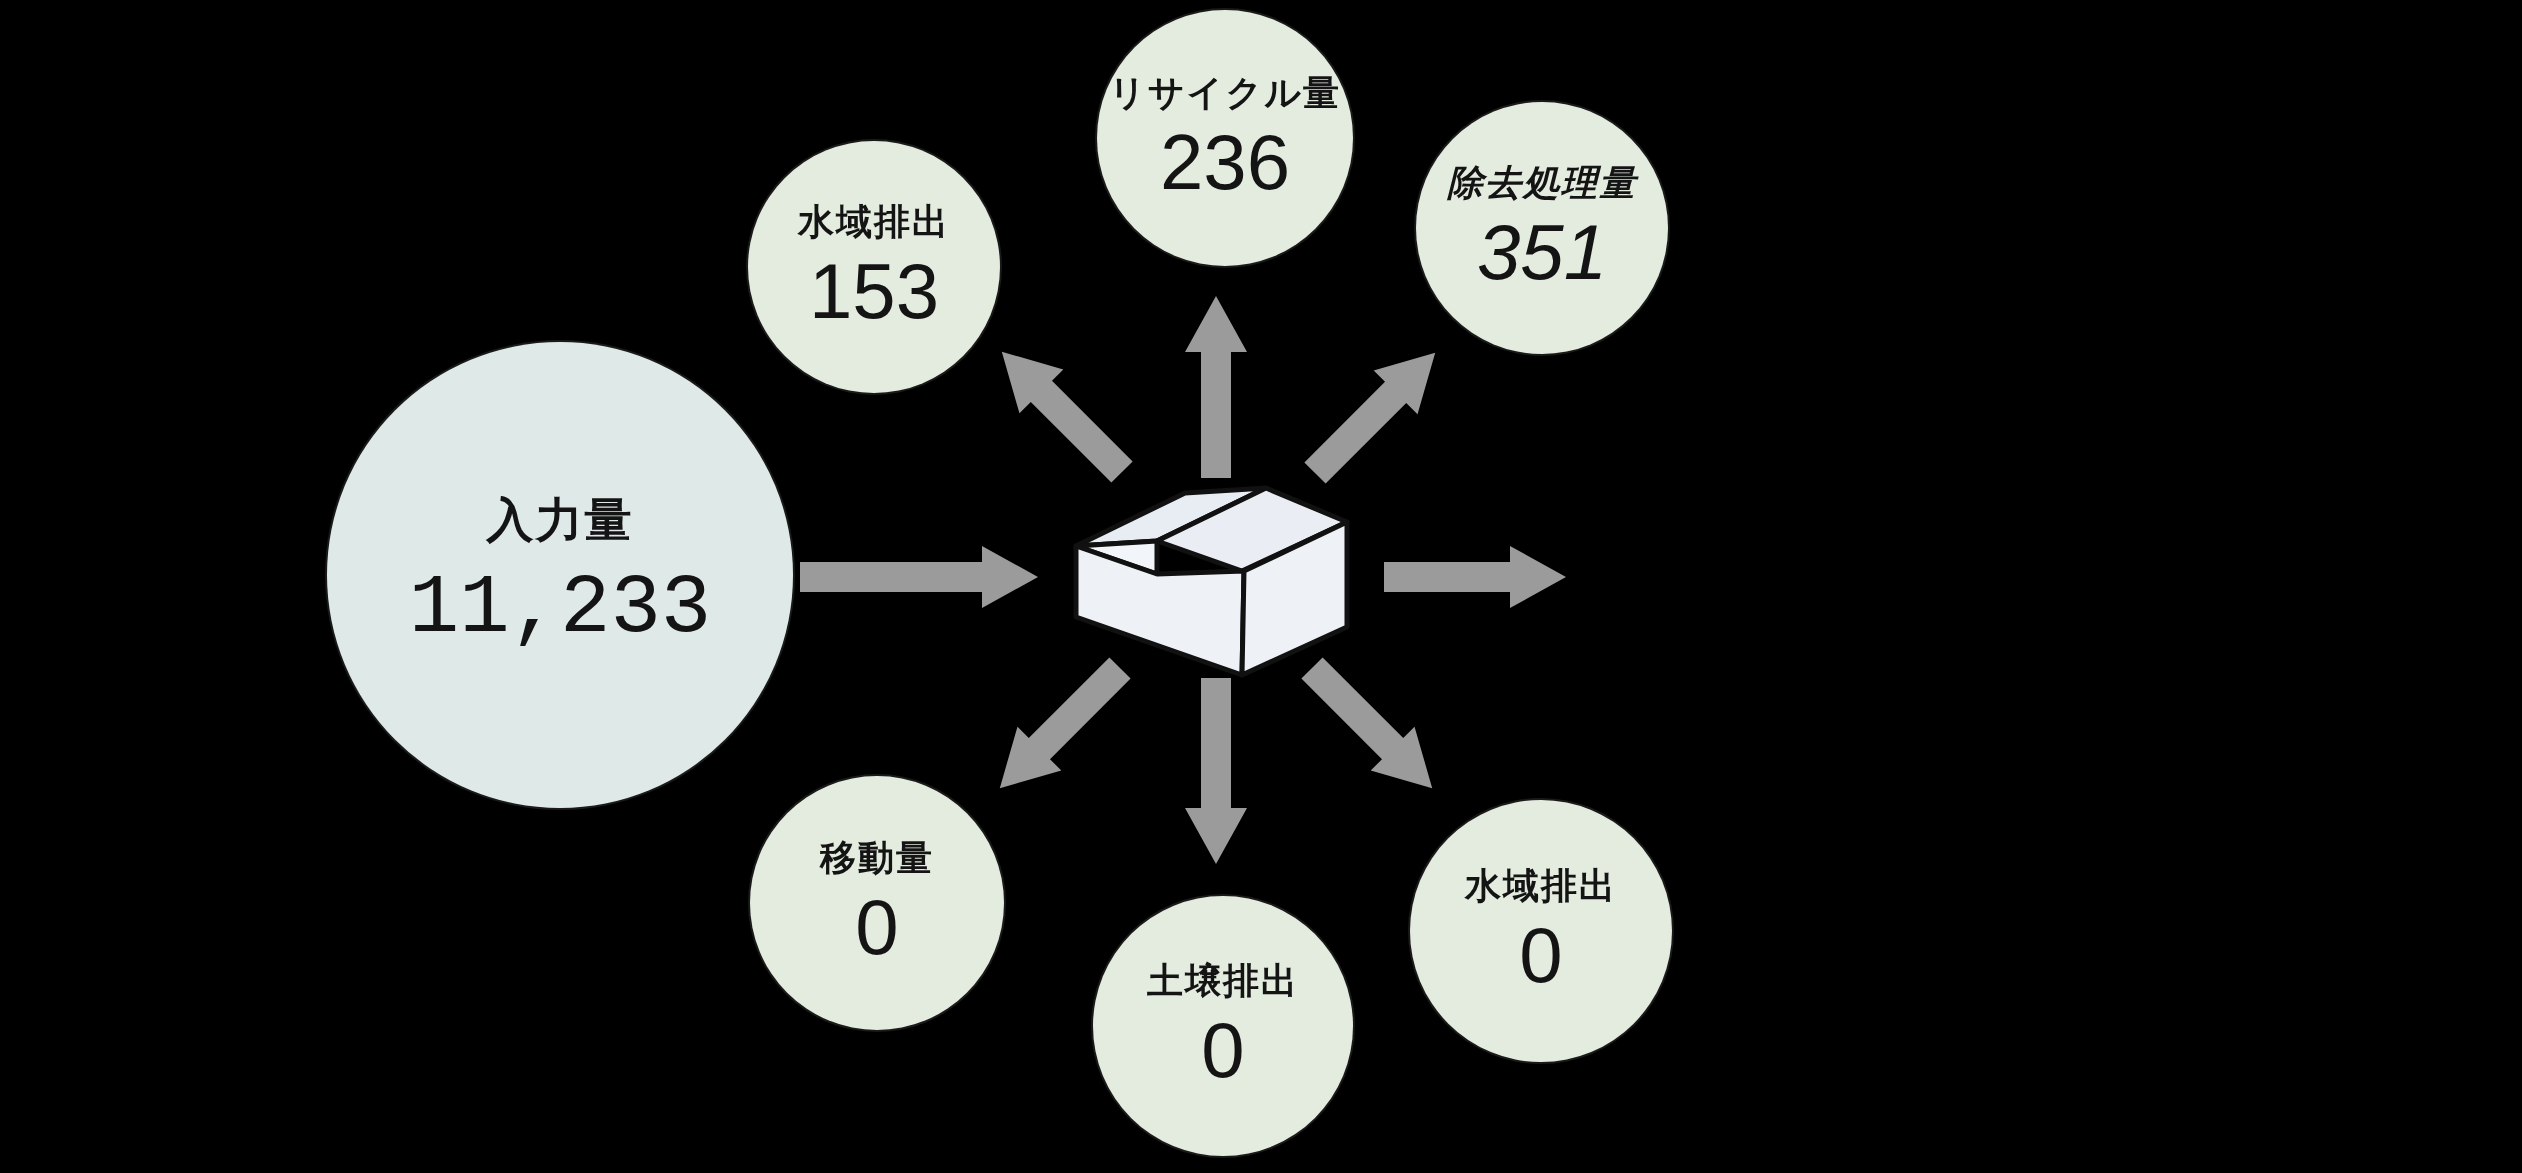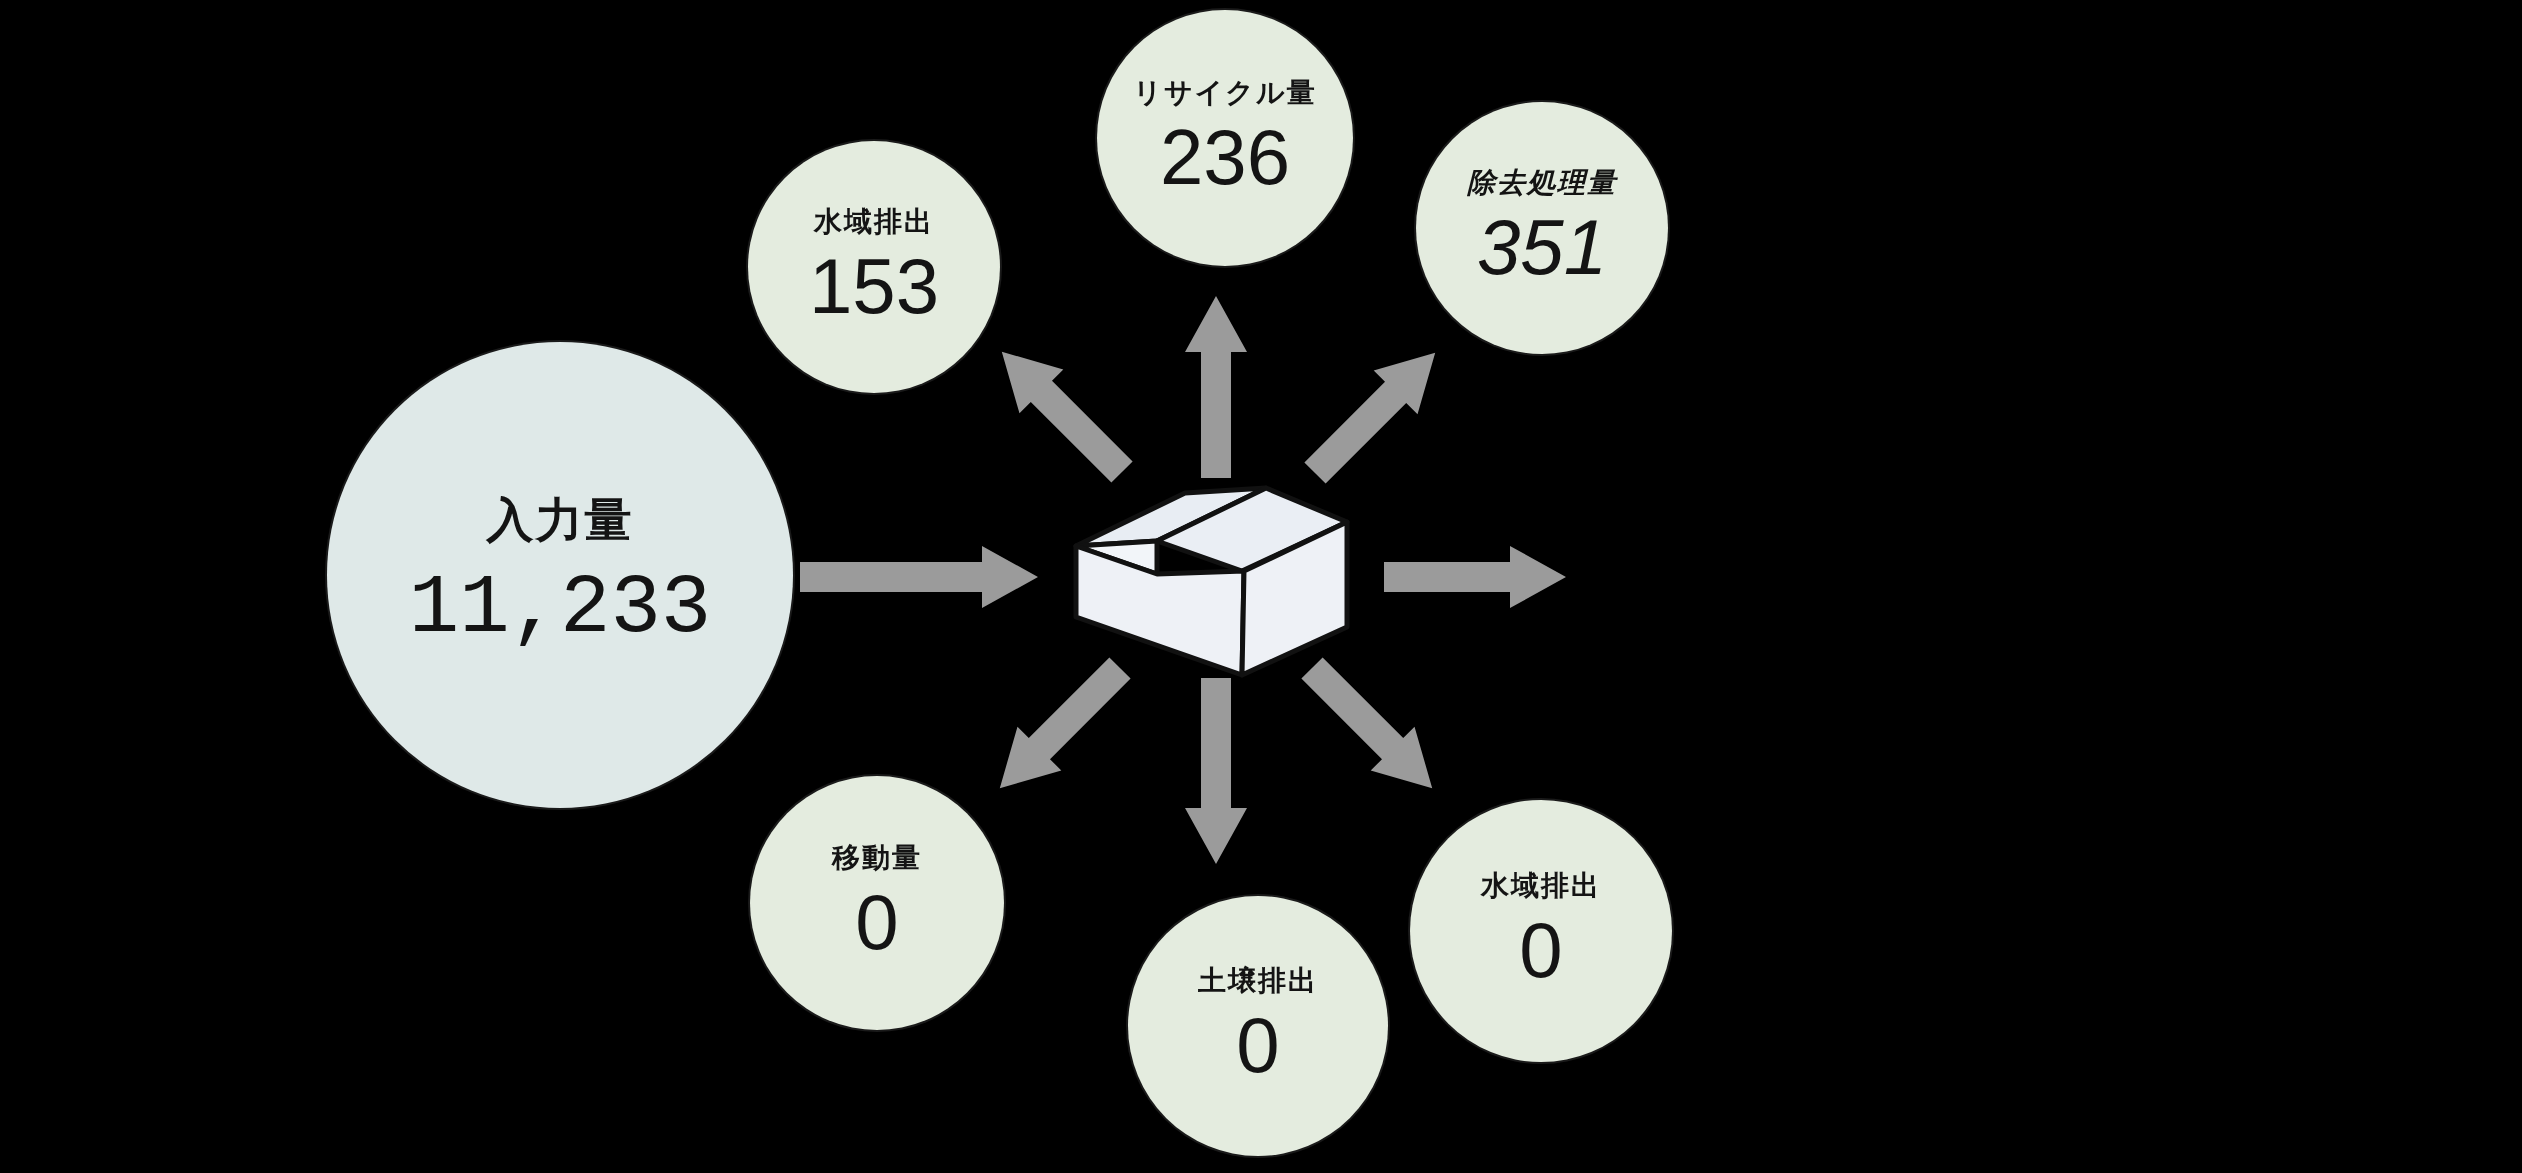--- a/index.html
+++ b/index.html
@@ -27,21 +27,21 @@
     border-radius: 50%;
     display: flex;
     flex-direction: column;
     align-items: center;
     justify-content: center;
     text-align: center;
     gap: 8px;
     box-shadow: 0 0 0 2px rgba(255,255,255,0.10);
   }
   .node .label {
-    font-size: 28px;
+    font-size: 36px;
     font-weight: 600;
     line-height: 1.15;
     letter-spacing: 2px;
     white-space: nowrap;
   }
   .node .value {
     font-size: 78px;
     font-weight: 400;
     line-height: 1.05;
     white-space: nowrap;
@@ -51,21 +51,21 @@
   .node.large .label { font-size: 47px; }
   .node.large .value { font-size: 84px; }
 
   
   .n-input    { left: 327px;  top: 342px; width: 466px; height: 466px; font-family: Liberation Mono, monospace; }
   .n-shipment { left: 1584px; top: 394px; width: 362px; height: 362px; }
   .n-air      { left: 748px;  top: 141px; width: 252px; height: 252px; }
   .n-recycle  { left: 1097px; top: 10px;  width: 256px; height: 256px; }
   .n-removal  { left: 1416px; top: 102px; width: 252px; height: 252px; font-style: italic; }
   .n-transfer { left: 750px;  top: 776px; width: 254px; height: 254px; }
-  .n-soil     { left: 1128px; top: 896px; width: 260px; height: 260px; }
+  .n-soil     { left: 1093px; top: 896px; width: 260px; height: 260px; }
   .n-water    { left: 1410px; top: 800px; width: 262px; height: 262px; }
 </style>
 </head>
 <body>
 
 <div class="stage">
 
   <svg class="layer" width="2522" height="1173" viewBox="0 0 2522 1173">
     <g fill="#9b9b9b">
 

